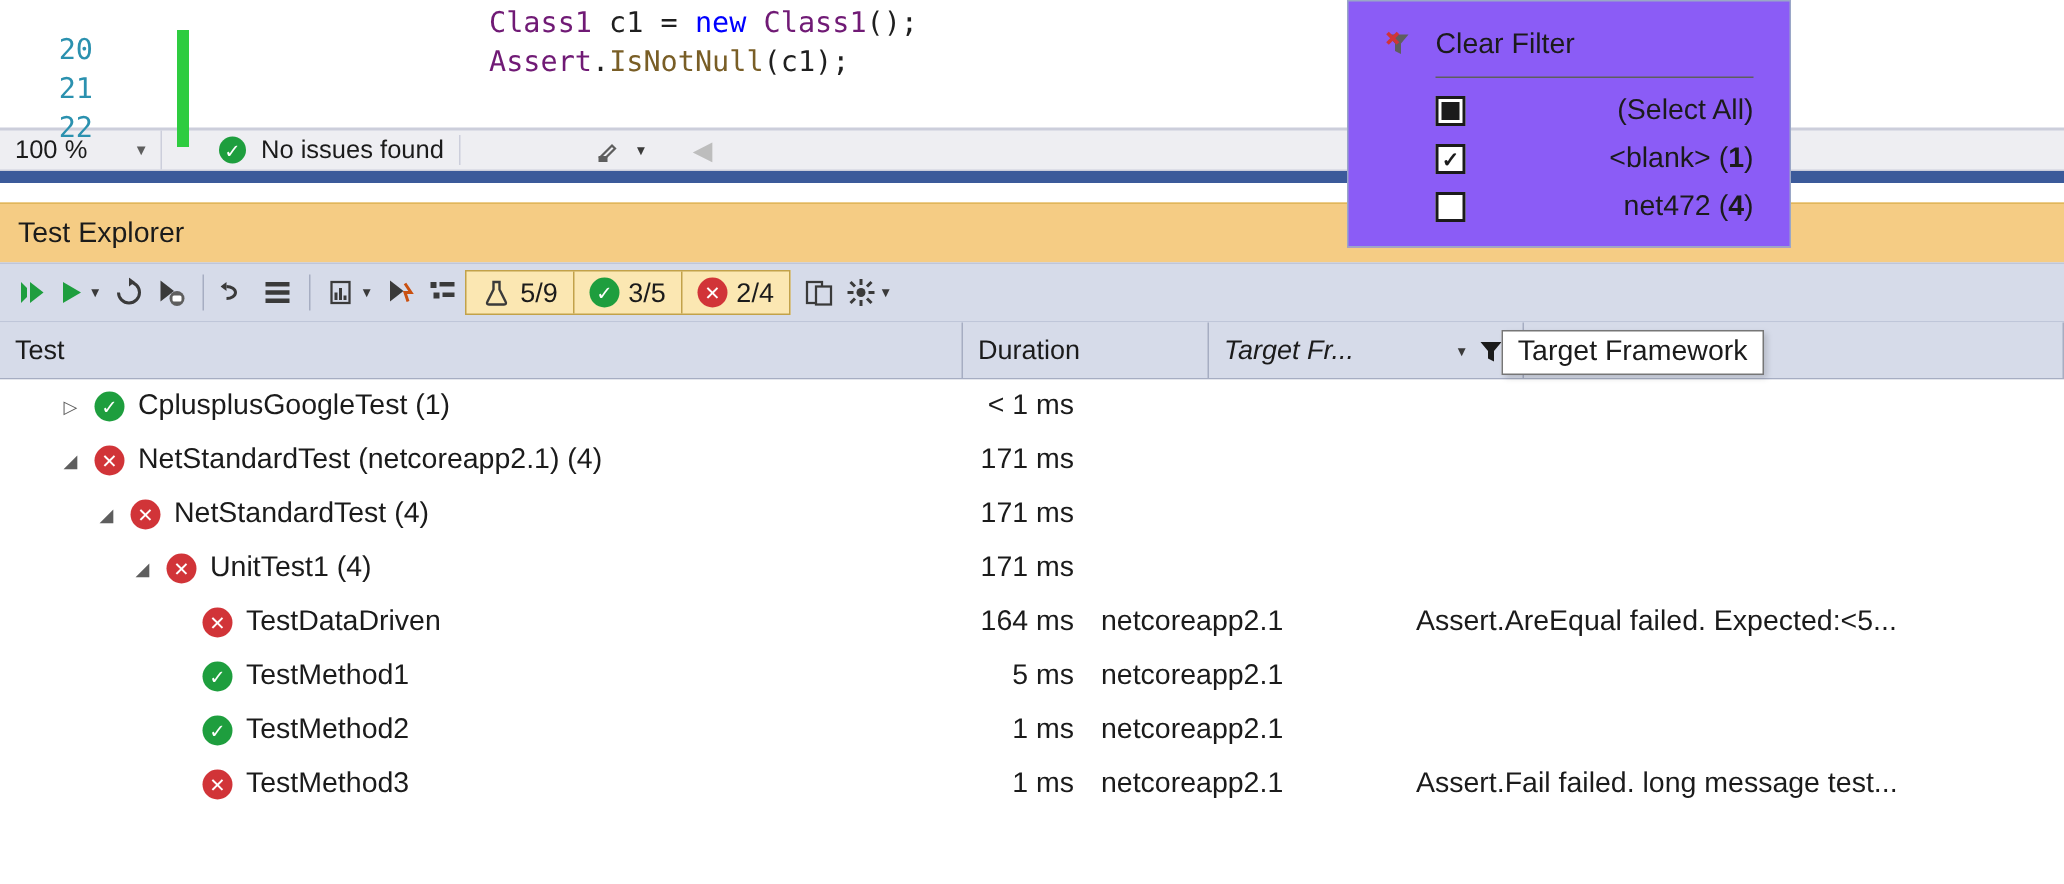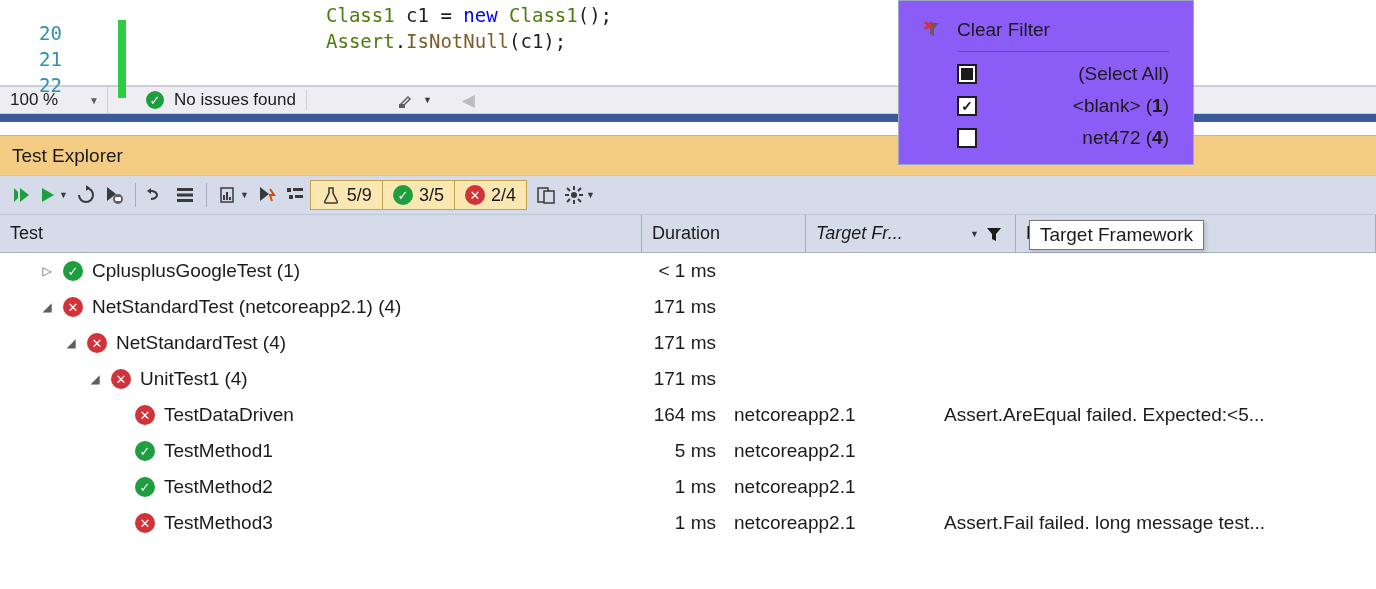--- a/index.html
+++ b/index.html
@@ -7,21 +7,21 @@
   .root { display: flex; flex-direction: column; height: 100%; }
 
   
   .editor { position: relative; height: 86px; background: #fff; border-bottom: 1px solid #cccedb; display: flex; }
   .gutter { width: 126px; display: flex; flex-direction: column; padding-top: 20px; }
   .gutter-row { display: flex; align-items: center; height: 26px; }
   .lineno { width: 70px; text-align: right; color: #2b91af; font-family: Consolas, monospace; font-size: 19px; padding-right: 8px; }
   .change-bar { width: 8px; height: 26px; background: #2ecc40; margin-left: 48px; }
   .code-lines { font-family: Consolas, monospace; font-size: 19px; padding-top: 4px; padding-left: 200px; flex: 1; }
   .code-line { height: 26px; white-space: pre; }
-  .tok-type { color: #4d7c0f; }
+  .tok-type { color: #701a75; }
   .tok-kw { color: #0000ff; }
   .tok-fun { color: #795e26; }
   .tok-pun { color: #1f1f1f; }
 
   
   .statusbar { height: 28px; background: #eeeef2; border-top: 1px solid #cccedb; border-bottom: 1px solid #cccedb; display: flex; align-items: center; font-size: 17px; }
   .zoom { width: 108px; border-right: 1px solid #cccedb; height: 100%; display: flex; align-items: center; padding-left: 10px; gap: 6px; }
   .zoom-caret { font-size: 10px; color: #5e5e5e; margin-left: auto; margin-right: 8px; }
   .issues { display: flex; align-items: center; gap: 10px; padding-left: 38px; }
   .check-green { width: 18px; height: 18px; border-radius: 50%; background: #1e9e3e; display: inline-flex; align-items: center; justify-content: center; color: #fff; font-size: 13px; }
@@ -69,21 +69,21 @@
   .popup { position: absolute; top: 0; right: 182px; width: 296px; background: #8b5cf6; border: 1px solid #9aa7c7; padding: 12px 24px 10px; z-index: 10; }
   .popup-row { display: flex; align-items: center; gap: 14px; height: 34px; }
   .clear-filter-icon svg { width: 20px; height: 20px; }
   .clear-filter-label { font-size: 19px; }
   .popup-hr { border: none; border-top: 1px solid #5e5e5e; margin: 4px 0 6px 34px; }
   .opt { display: flex; align-items: center; gap: 24px; padding-left: 34px; height: 32px; font-size: 19px; justify-content: space-between; }
   .chk { width: 20px; height: 20px; border: 2px solid #1b1b1b; background: #fff; display: inline-flex; align-items: center; justify-content: center; font-size: 14px; }
   .chk.square::after { content: ""; width: 12px; height: 12px; background: #1b1b1b; }
   .chk.check::after { content: "✓"; font-weight: bold; }
 
-  .tooltip { position: absolute; top: 220px; right: 172px; background: #fff; border: 1px solid #767676; padding: 3px 10px; font-size: 19px; z-index: 20; box-shadow: 2px 2px 4px rgba(0,0,0,0.15); }
+  .tooltip { position: absolute; top: 220px; right: 200px; background: #fff; border: 1px solid #767676; padding: 3px 10px; font-size: 19px; z-index: 20; box-shadow: 2px 2px 4px rgba(0,0,0,0.15); }
 
   
   svg { display: block; }
 </style>
 </head>
 <body>
 
 <div class="root">
 
   <div class="editor" id="editor-host">

